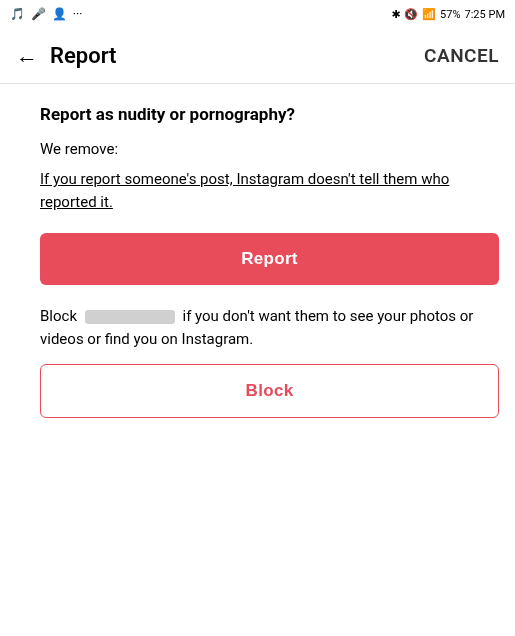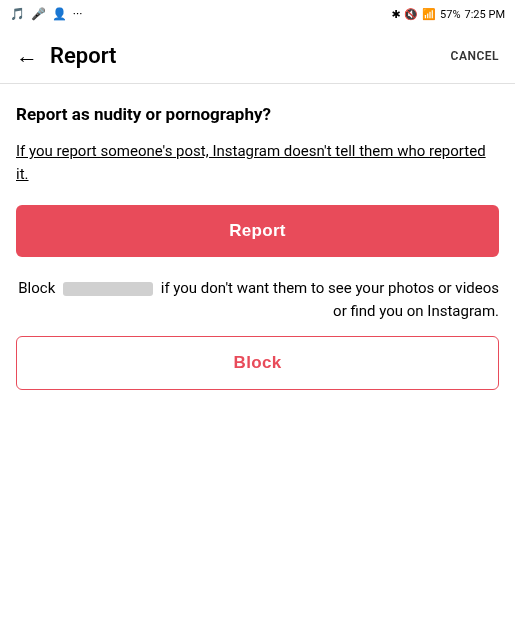--- a/index.html
+++ b/index.html
@@ -66,30 +66,31 @@
       cursor: pointer;
     }
 
     .header-title {
       font-size: 22px;
       font-weight: 600;
       color: #000;
     }
 
     .cancel-btn {
-      font-size: 12px;
+      font-size: 19px;
       font-weight: 600;
       color: #333;
       cursor: pointer;
       letter-spacing: 0.5px;
     }
 
     
     .content {
       padding: 20px 16px;
+      margin-left: 24px;
     }
 
     .report-title {
       font-size: 17px;
       font-weight: 700;
       color: #000;
       margin-bottom: 16px;
     }
 
     .we-remove {
@@ -138,21 +139,20 @@
     .block-section {
       display: flex;
       flex-direction: column;
     }
 
     .block-text {
       font-size: 15px;
       color: #000;
       line-height: 1.5;
       margin-bottom: 14px;
-      text-align: right;
     }
 
     .username-blur {
       display: inline-block;
       width: 90px;
       height: 14px;
       background: #d0d0d0;
       border-radius: 3px;
       vertical-align: middle;
       margin: 0 4px;
@@ -195,20 +195,21 @@
   <div class="header-left">
     <span class="back-arrow">←</span>
     <span class="header-title">Report</span>
   </div>
   <span class="cancel-btn">CANCEL</span>
 </div>
 
 <div class="content">
   <div class="report-title">Report as nudity or pornography?</div>
 
+  <div class="we-remove">We remove:</div>
 
 
   <div class="notice-text">If you report someone's post, Instagram doesn't tell them who reported it.</div>
 
   <button class="report-button">Report</button>
 
   <div class="block-section">
     <div class="block-text">
       <span>Block</span>
       <span class="username-blur"></span>

